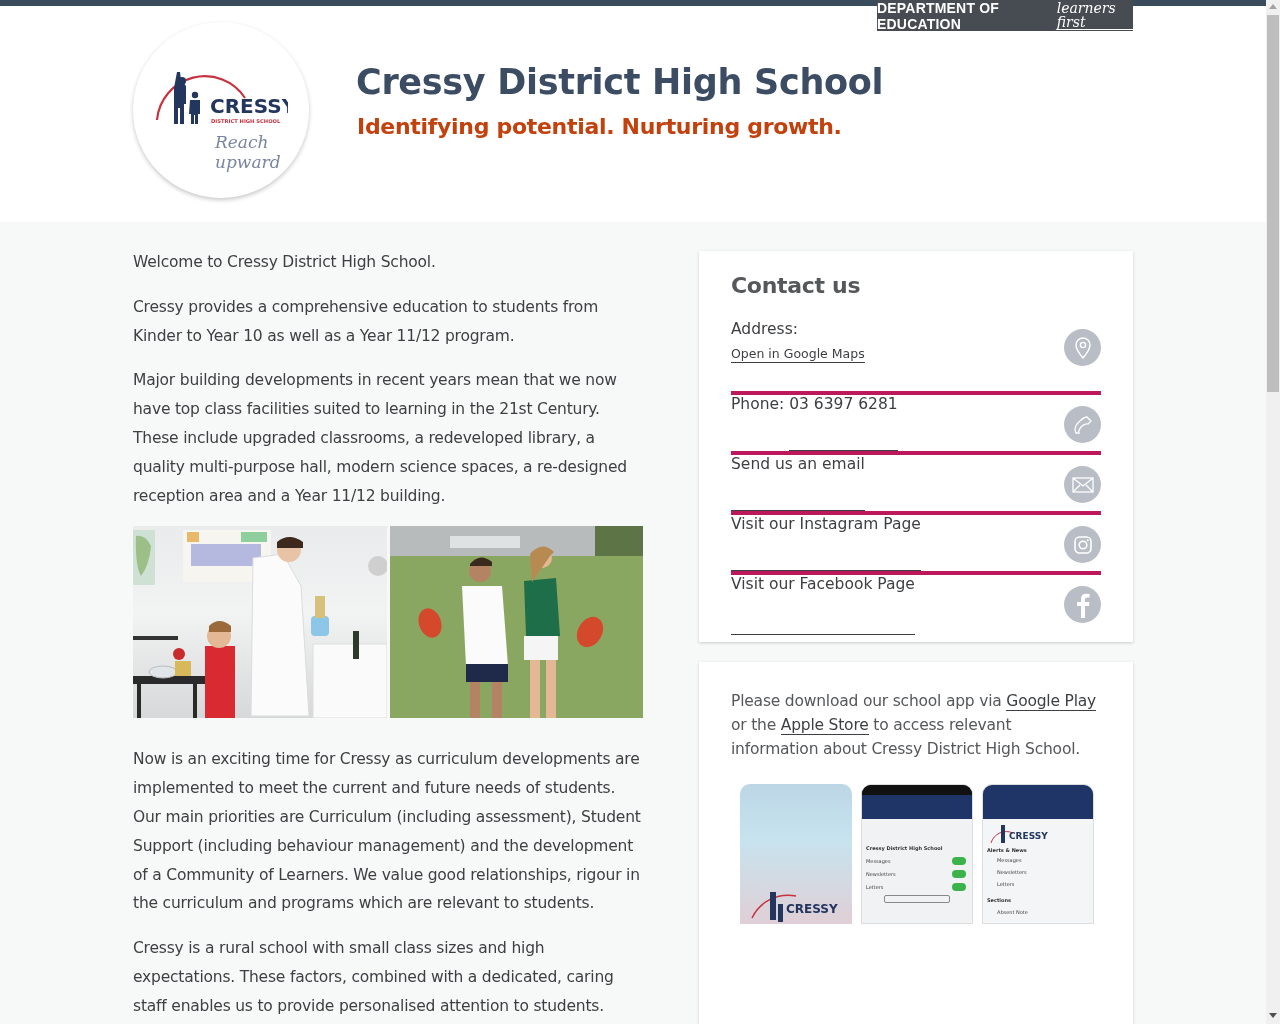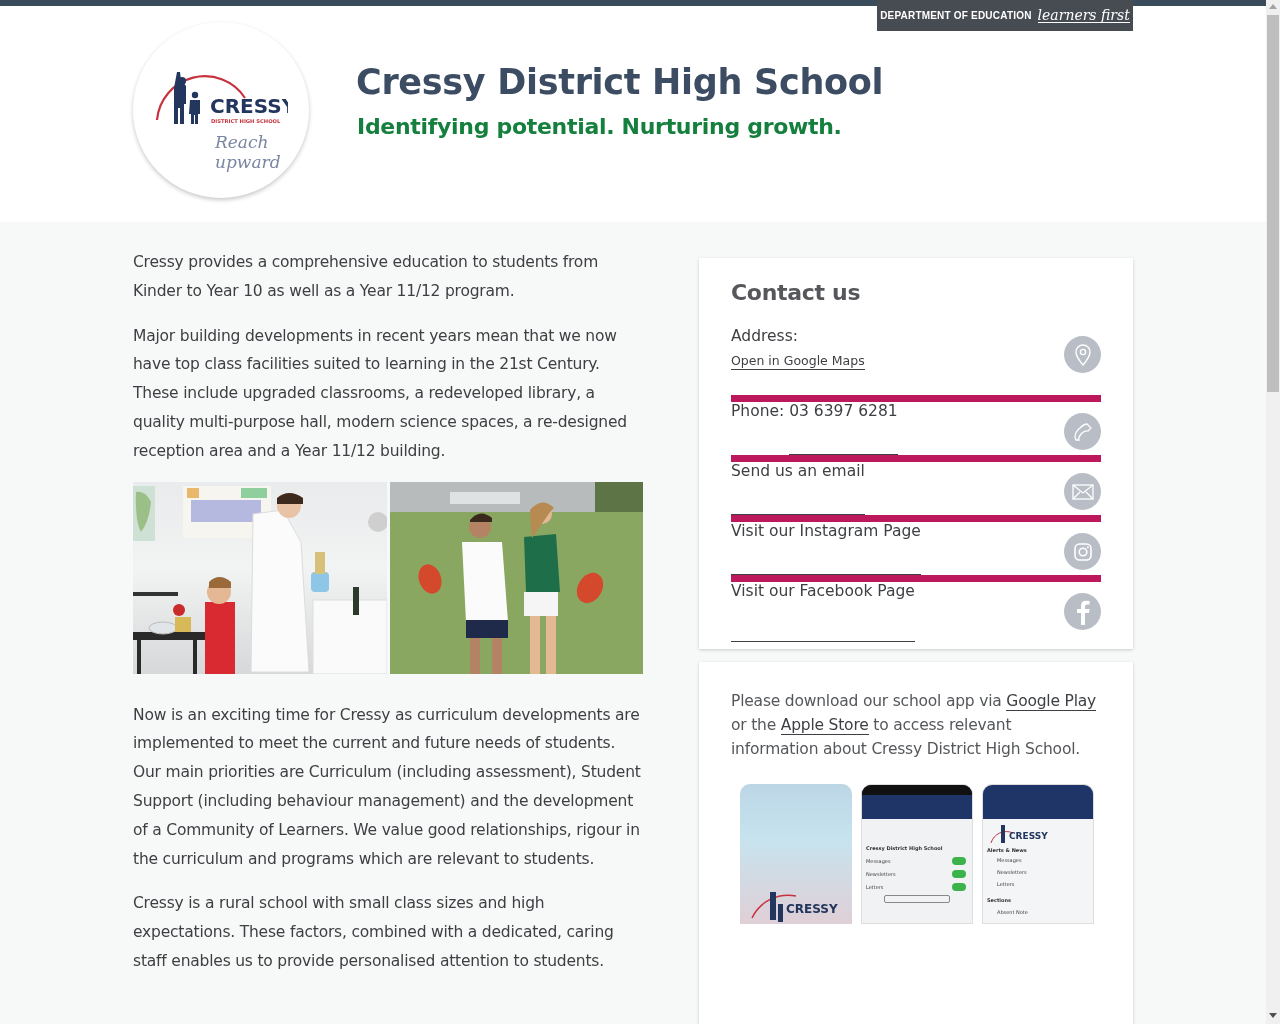--- a/index.html
+++ b/index.html
@@ -2,44 +2,44 @@
 <html><head>
 <meta charset="utf-8">
 <style>
   * { box-sizing: border-box; margin: 0; padding: 0; }
   html, body { width: 1280px; height: 1024px; overflow: hidden; }
   body { font-family: "DejaVu Sans", sans-serif; background: #f7f8f8; color: #3d3f42; position: relative; }
 
   .topbar { position: absolute; left: 0; top: 0; width: 1266px; height: 6px; background: #3a4b5c; }
   .doe-badge { position: absolute; left: 877px; top: 0; width: 256px; height: 31px; background: #474b52; color: #fff;
     display: flex; align-items: center; justify-content: center; gap: 6px; }
-  .doe-badge .dept { font-size: 10px; letter-spacing: 0.2px; font-weight: bold; font-family: "Liberation Sans", sans-serif; }
+  .doe-badge .dept { font-size: 14px; letter-spacing: 0.2px; font-weight: bold; font-family: "Liberation Sans", sans-serif; }
   .doe-badge .lf { font-family: "DejaVu Serif", serif; font-style: italic; font-size: 14px; border-bottom: 1px solid #fff; line-height: 14px; }
 
   .header { position: absolute; left: 0; top: 6px; width: 1266px; height: 216px; background: #fff; }
   .logo-circle { position: absolute; left: 133px; top: 16px; width: 176px; height: 176px; border-radius: 50%; background: #fff;
     box-shadow: 0 2px 4px rgba(0,0,0,0.22); }
   .logo-circle svg { position: absolute; left: 20px; top: 46px; }
   .logo-circle .reach { position: absolute; left: 82px; top: 110px; font-family: "DejaVu Serif", serif; font-style: italic; font-size: 17px; color: #7a86a0; }
 
   .site-title { position: absolute; left: 356px; top: 56px; font-family: "DejaVu Sans", sans-serif; font-weight: bold; font-size: 35px; color: #3c4d63; letter-spacing: -0.3px; }
-  .site-tagline { position: absolute; left: 357px; top: 108px; font-family: "DejaVu Sans", sans-serif; font-weight: bold; font-size: 22px; color: #15803d; letter-spacing: -0.3px; }
+  .site-tagline { position: absolute; left: 357px; top: 108px; font-family: "DejaVu Sans", sans-serif; font-weight: bold; font-size: 22px; color: #c2410c; letter-spacing: -0.3px; }
 
   .main-col { position: absolute; left: 133px; top: 248px; width: 512px; font-size: 15.5px; line-height: 28.8px; color: #3d3f42; }
   .main-col p { margin-bottom: 16px; letter-spacing: -0.2px; }
   .photos { display: flex; gap: 3px; margin: 13px 0 27px 0; height: 192px; }
   .photo { height: 192px; position: relative; overflow: hidden; }
   .photo.lab { width: 254px; background: linear-gradient(180deg, #e9ebec 0%, #f2f3f3 45%, #d6d8d9 100%); }
   .photo.field { width: 253px; background: linear-gradient(180deg, #c9cbcc 0%, #b0b6aa 18%, #7f9c54 30%, #88a55c 100%); }
 
   .card { position: absolute; left: 699px; width: 434px; background: #fff; box-shadow: 0 1px 3px rgba(0,0,0,0.18); padding: 0 32px; }
   .card h2 { font-family: "DejaVu Sans", sans-serif; font-weight: bold; font-size: 22px; color: #55575a; letter-spacing: -0.3px; }
-  .contact { top: 258px; height: 391px; }
+  .contact { top: 251px; height: 391px; }
   .contact h2 { padding-top: 22px; height: 66px; }
-  .c-row { position: relative; border-bottom: 7px solid #be185d; font-size: 15.5px; color: #3d3f42; }
+  .c-row { position: relative; border-bottom: 4px solid #be185d; font-size: 15.5px; color: #3d3f42; }
   .c-row:last-child { border-bottom: none; }
   .c-row a, .c-link { color: #3d3f42; text-decoration: none; border-bottom: 1px solid #3d3f42; }
   .c-row .ico { position: absolute; right: 0; width: 37px; height: 37px; border-radius: 50%; background: #b9bdc5; display: flex; align-items: center; justify-content: center; }
   .row-addr { height: 78px; line-height: 24px; }
   .row-addr .small { font-size: 12.5px; line-height: 16px; display: inline-block; margin-top: 2px; }
   .row-addr .ico { top: 12px; }
   .row-std { height: 60px; display: flex; }
   .row-std .ico { top: 11px; }
 
   .info { top: 662px; height: 380px; }
@@ -83,20 +83,21 @@
   <h1 class="site-title">Cressy District High School</h1>
   <div class="site-tagline">Identifying potential. Nurturing growth.</div>
 </div>
 
 <div class="doe-badge">
   <span class="dept">DEPARTMENT OF EDUCATION</span>
   <span class="lf">learners first</span>
 </div>
 
 <div class="main-col">
+  <p>Welcome to Cressy District High School.</p>
   <p>Cressy provides a comprehensive education to students from Kinder to Year 10 as well as a Year 11/12 program.</p>
   <p>Major building developments in recent years mean that we now have top class facilities suited to learning in the 21st Century. These include upgraded classrooms, a redeveloped library, a quality multi-purpose hall, modern science spaces, a re-designed reception area and a Year 11/12 building.</p>
   <div class="photos">
     <div class="photo lab">
       <svg width="254" height="192" viewBox="0 0 254 192">
         <rect x="0" y="4" width="22" height="55" fill="#cfe0d4"></rect>
         <path d="M3 10 Q12 8 18 20 Q16 40 8 50 Q2 40 3 10Z" fill="#9cbf88"></path>
         <rect x="50" y="4" width="88" height="52" fill="#f7f5ef"></rect>
         <g fill="#b5b9e0">
             <rect x="58" y="18" width="70" height="22"></rect>

